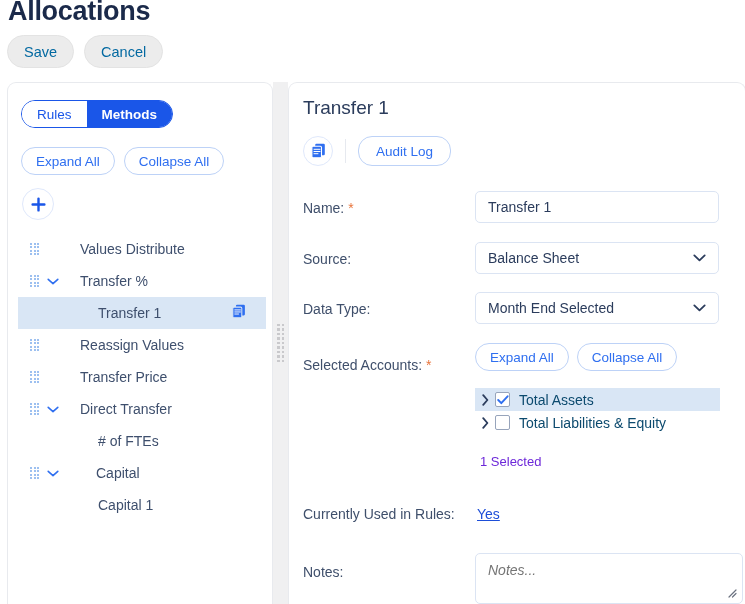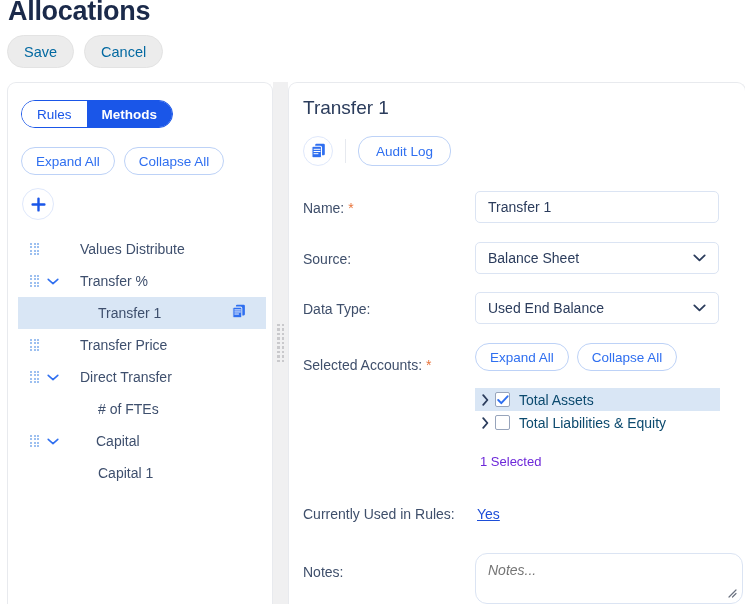--- a/index.html
+++ b/index.html
@@ -138,21 +138,21 @@
     font-size: 13px; color: #6d28d9;
   }
 
   .link-yes {
     position: absolute; left: 477px; top: 506px;
     font-size: 14px; color: #1d4ed8; text-decoration: underline; cursor: pointer;
   }
 
   .notes-area {
     position: absolute; left: 475px; top: 553px; width: 268px; height: 51px;
-    border: 1px solid #dbe4f3; border-radius: 12px; background: #fff;
+    border: 1px solid #dbe4f3; border-radius: 5px; background: #fff;
     font-size: 14px; font-style: italic; color: #9aa3b2;
     padding: 8px 12px; font-family: "Liberation Sans", sans-serif;
     resize: none; overflow: hidden;
   }
   .notes-grip { position: absolute; left: 727px; top: 588px; pointer-events: none; }
 </style>
 </head>
 <body>
 
 <div class="page">
@@ -249,20 +249,38 @@
       </div>
       <div class="tree-row selected">
         <span class="grip-spacer"></span>
         <span class="chev-spacer"></span>
         <span class="tree-label" style="margin-left:34px;">Transfer 1</span>
         <span class="row-copy"><svg width="14" height="15" viewBox="0 0 15 16">
             <rect x="4.2" y="0.8" width="9.6" height="11.4" rx="1.2" fill="#2f6ff0"></rect>
             <rect x="0.9" y="3.3" width="9.6" height="11.4" rx="1.2" fill="#2f6ff0" stroke="#d9e6f5" stroke-width="1.1"></rect>
             <path d="M3 6.3h6 M3 8.5h6 M3 10.7h4" stroke="#fff" stroke-width="1" stroke-linecap="round"></path>
           </svg></span>
+      </div>
+      <div class="tree-row">
+        <span class="grip">
+          <i></i>
+          <i></i>
+          <i></i>
+          <i></i>
+          <i></i>
+          <i></i>
+          <i></i>
+          <i></i>
+          <i></i>
+          <i></i>
+          <i></i>
+          <i></i>
+        </span>
+        <span class="chev-spacer"></span>
+        <span class="tree-label" style="margin-left:16px;">Reassign Values</span>
       </div>
       <div class="tree-row">
         <span class="grip">
           <i></i>
           <i></i>
           <i></i>
           <i></i>
           <i></i>
           <i></i>
           <i></i>
@@ -353,21 +371,21 @@
   <div class="field-label" style="left:303px; top:251px;">Source:</div>
   <div class="select-input" style="top:242px;">
     <span>Balance Sheet</span>
     <svg width="13" height="8" viewBox="0 0 13 8">
       <path d="M1.3 1.4 L6.5 6.4 L11.7 1.4" stroke="#2b3c5c" stroke-width="1.8" fill="none" stroke-linecap="round" stroke-linejoin="round"></path>
     </svg>
   </div>
 
   <div class="field-label" style="left:303px; top:301px;">Data Type:</div>
   <div class="select-input" style="top:292px;">
-    <span>Used End Balance</span>
+    <span>Month End Selected</span>
     <svg width="13" height="8" viewBox="0 0 13 8">
       <path d="M1.3 1.4 L6.5 6.4 L11.7 1.4" stroke="#2b3c5c" stroke-width="1.8" fill="none" stroke-linecap="round" stroke-linejoin="round"></path>
     </svg>
   </div>
 
   <div class="field-label" style="left:303px; top:357px;">
     <span>Selected Accounts:</span><span class="req">*</span>
   </div>
 
   <div class="sa-pills">

